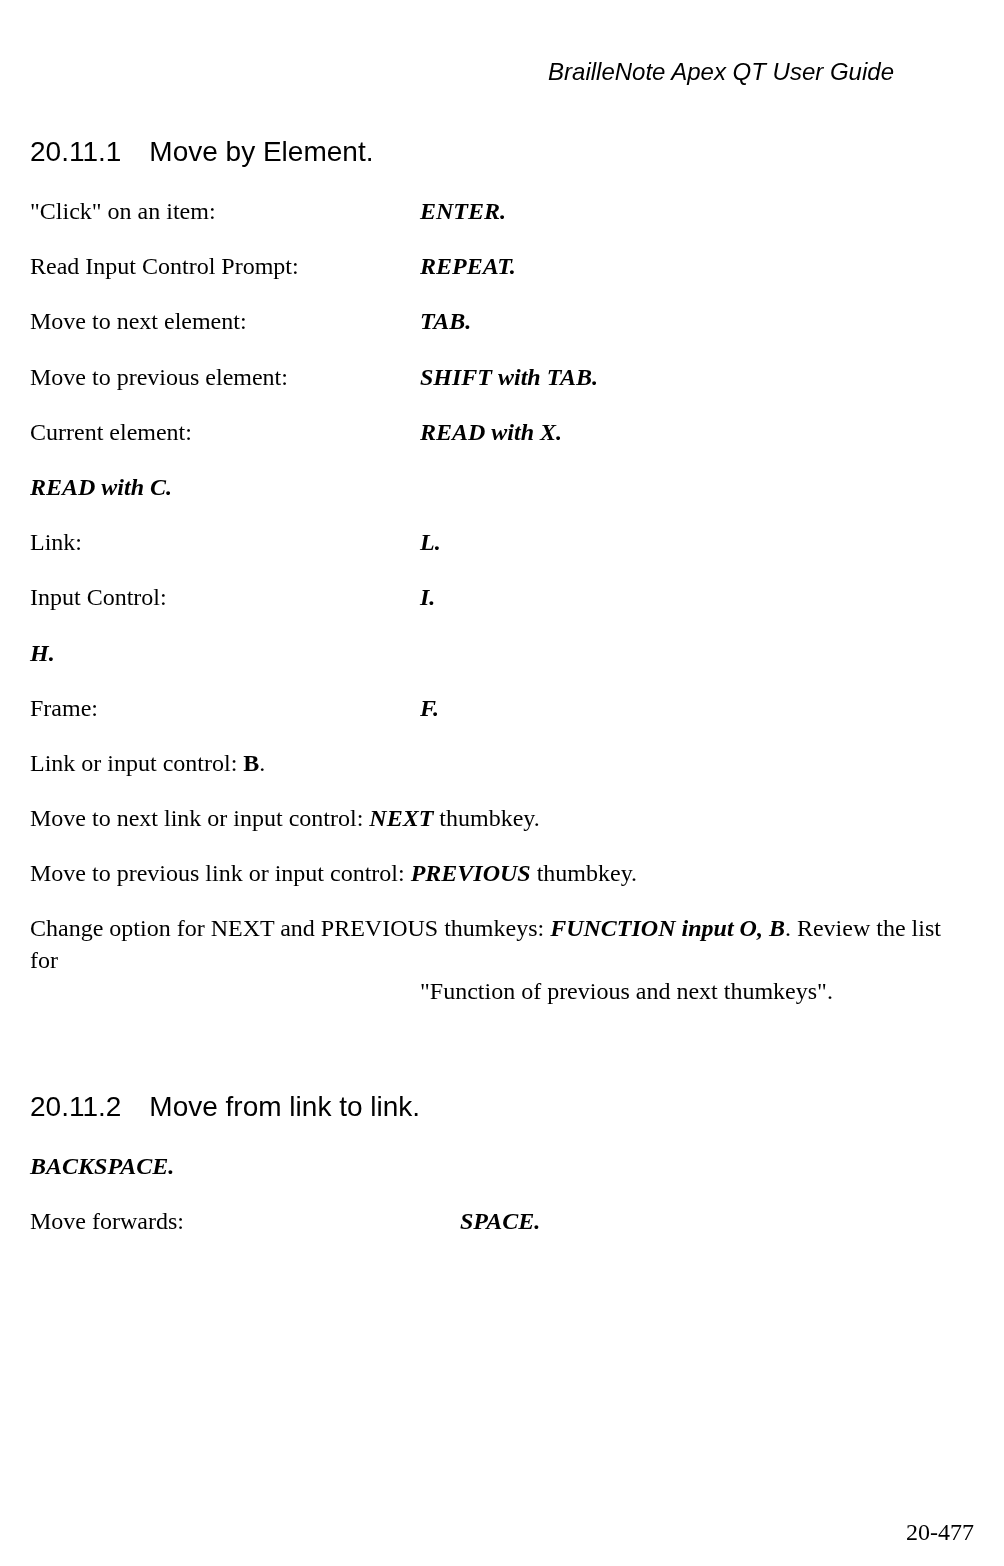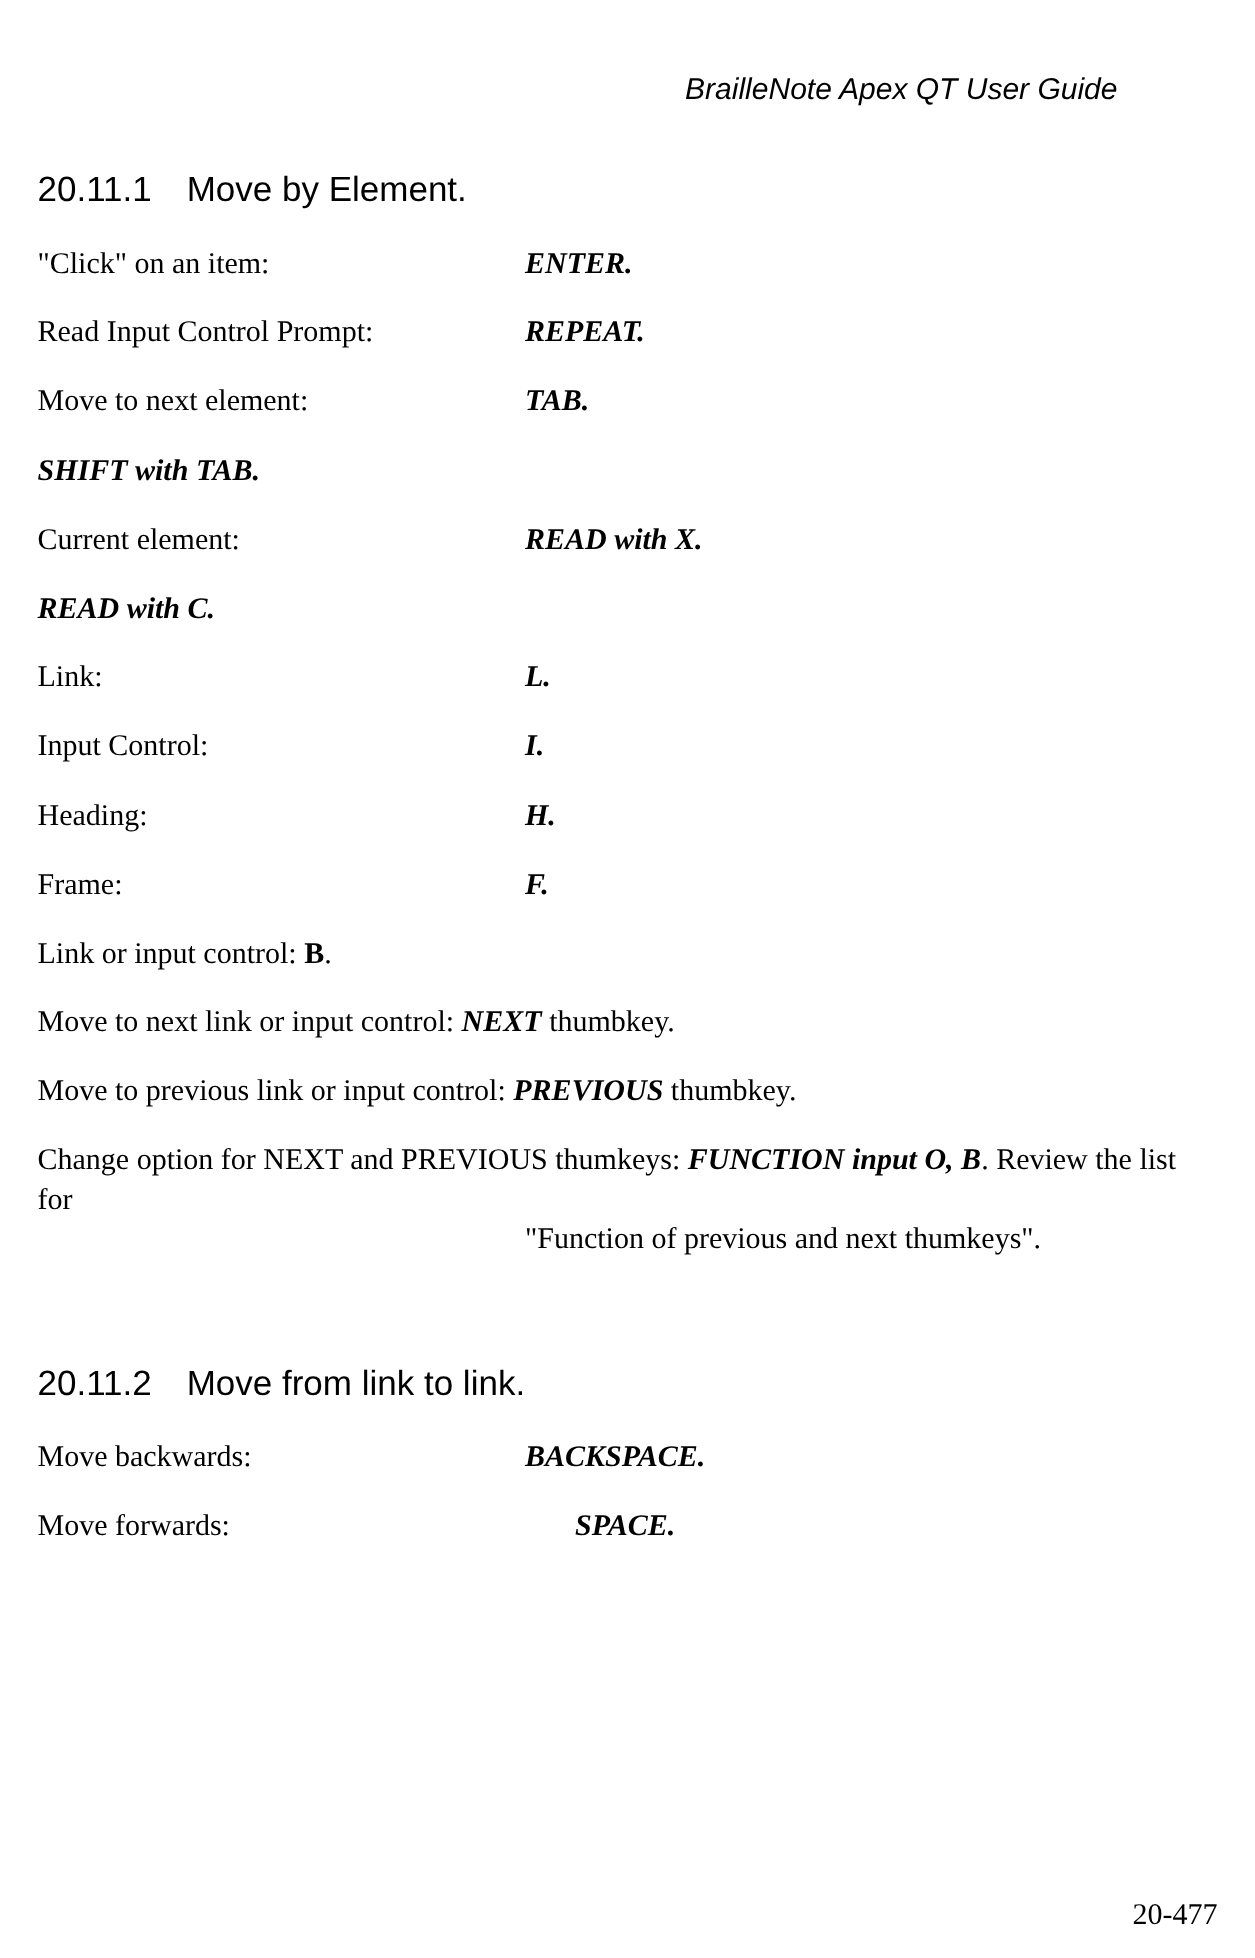--- a/index.html
+++ b/index.html
@@ -82,39 +82,39 @@
 </div>
 <div class="row">
   <div class="label">Read Input Control Prompt:</div>
   <div class="value">REPEAT.</div>
 </div>
 <div class="row">
   <div class="label">Move to next element:</div>
   <div class="value">TAB.</div>
 </div>
 <div class="row">
+  <div class="label">Move to previous element:</div>
   <div class="value">SHIFT with TAB.</div>
 </div>
 <div class="row">
   <div class="label">Current element:</div>
   <div class="value">READ with X.</div>
 </div>
 <div class="row">
   <div class="value">READ with C.</div>
 </div>
 <div class="row">
   <div class="label">Link:</div>
   <div class="value">L.</div>
 </div>
 <div class="row">
   <div class="label">Input Control:</div>
   <div class="value">I.</div>
 </div>
 <div class="row">
-  <div class="label">Heading:</div>
   <div class="value">H.</div>
 </div>
 <div class="row">
   <div class="label">Frame:</div>
   <div class="value">F.</div>
 </div>
 
 <div class="para">
   <span>Link or input control: </span><span class="boldonly">B</span><span>.</span>
 </div>
@@ -132,21 +132,20 @@
   <div class="wrap-indent"><span>"Function of previous and next thumkeys".</span></div>
 </div>
 
 <div class="spacer"></div>
 
 <div class="section-heading">
   <span class="num">20.11.2</span><span>Move from link to link.</span>
 </div>
 
 <div class="row">
-  <div class="label">Move backwards:</div>
   <div class="value">BACKSPACE.</div>
 </div>
 <div class="row">
   <div class="label">Move forwards:</div>
   <div class="value2">SPACE.</div>
 </div>
 
 <div class="footer">20-477</div>
 
 </body></html>

